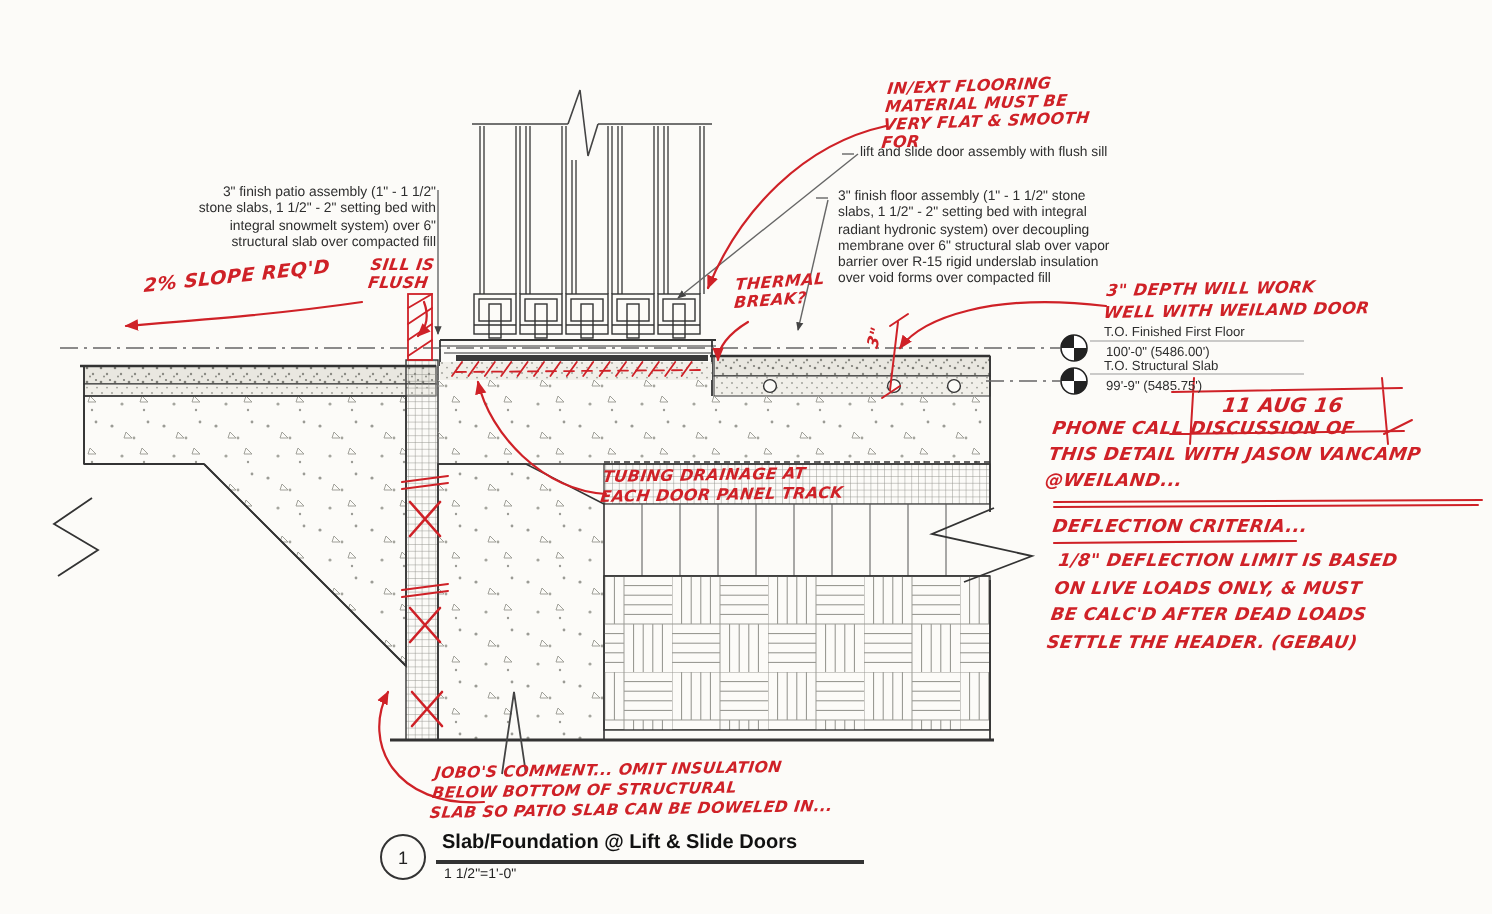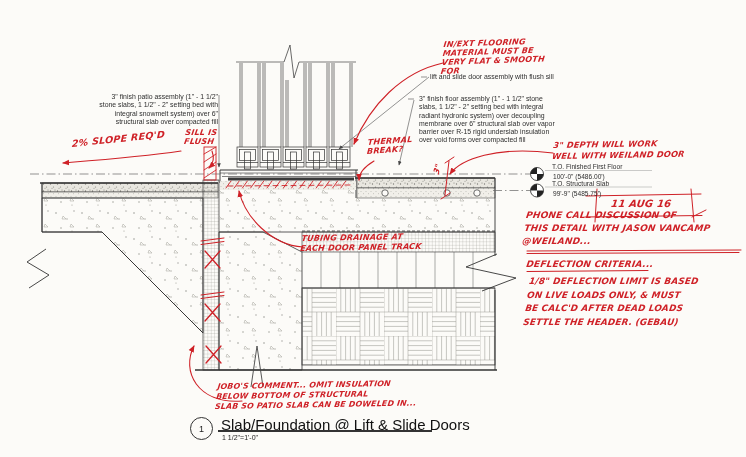--- a/index.html
+++ b/index.html
@@ -4,21 +4,21 @@
 <style>
   html,body{margin:0;padding:0;background:#fff;}
   .sheet{position:relative;width:746px;height:457px;background:#fcfbf8;overflow:hidden;
          font-family:"Liberation Sans",sans-serif;}
   .txt{position:absolute;white-space:pre-line;}
   .printed{color:#2e2e2e;font-size:6.9px;line-height:1.2;letter-spacing:0;}
   .hand{color:#cf2127;font-family:"DejaVu Sans",sans-serif;font-style:italic;font-weight:bold;
         transform-origin:0 0;letter-spacing:.2px;}
   .elev{color:#2e2e2e;font-size:6.6px;line-height:1.1;}
   .right{text-align:right;}
-  .titleblock-title{position:absolute;color:#111;font-size:15px;font-family:"Liberation Sans",sans-serif;}
+  .titleblock-title{position:absolute;color:#111;font-size:10px;font-family:"Liberation Sans",sans-serif;font-weight:bold;}
   .titleblock-scale{position:absolute;color:#222;font-size:7px;}
   .detail-bubble{position:absolute;width:21px;height:21px;border:1px solid #333;border-radius:50%;
         color:#222;font-size:9px;display:flex;align-items:center;justify-content:center;background:#fcfbf8;}
   .underbar{position:absolute;background:#333;}
   svg{position:absolute;left:0;top:0;}
 </style>
 </head>
 <body>
 
 <div class="sheet">

